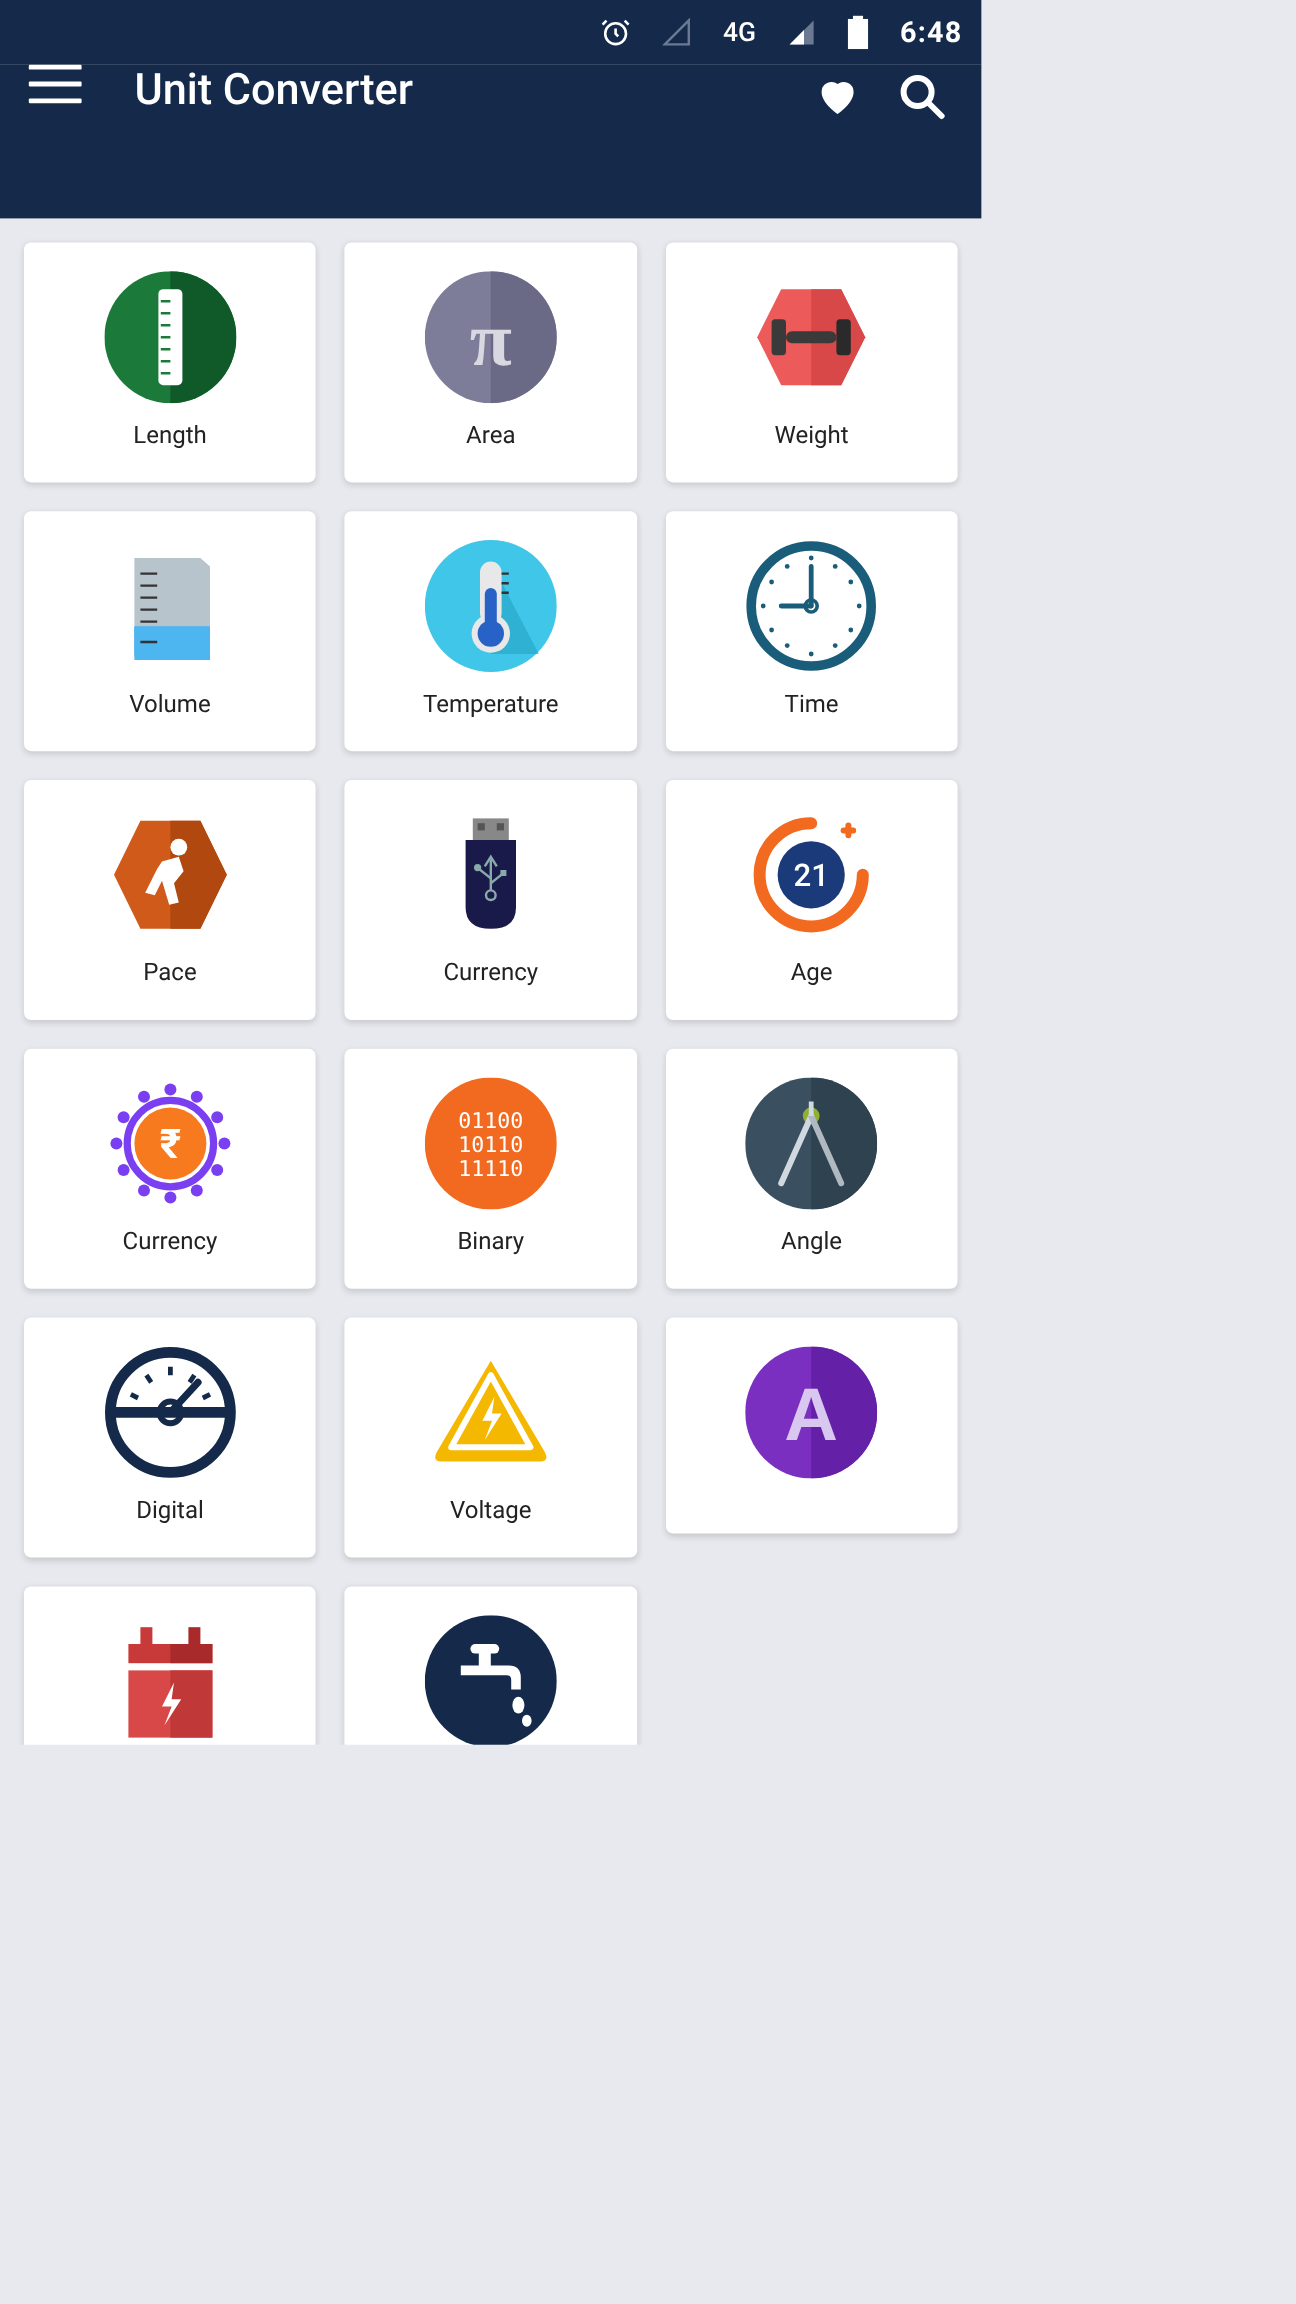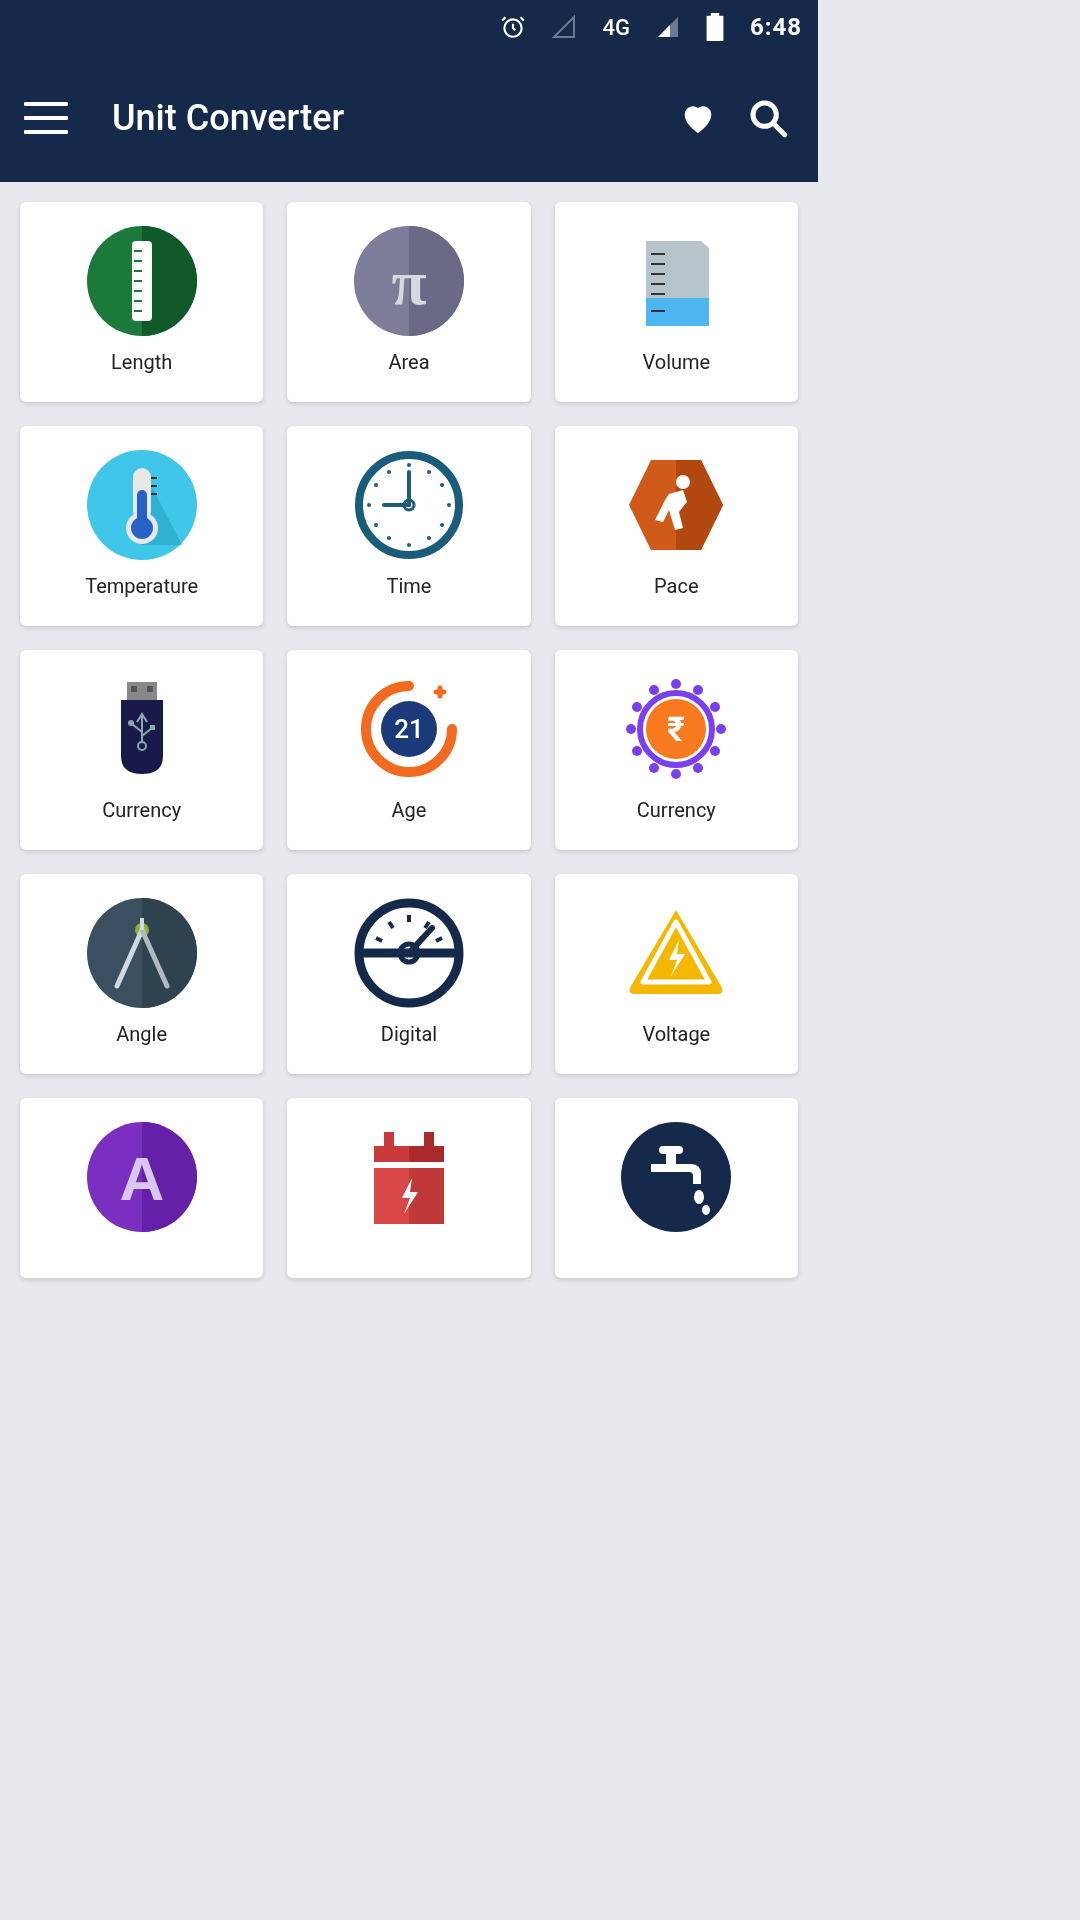--- a/index.html
+++ b/index.html
@@ -18,21 +18,21 @@
   font-size: 24px;
 }
 .statusbar .sb-item { display: inline-flex; align-items: center; }
 .statusbar .time { font-weight: 700; letter-spacing: 1px; }
 
 
 .appbar {
   height: 128px;
   background: #152a4a;
   display: flex;
-  align-items: center;
+  align-items: flex-start;
   padding: 0 24px;
   color: #fff;
 }
 .appbar .hamburger { width: 44px; height: 32px; display: flex; flex-direction: column; justify-content: space-between; }
 .appbar .hamburger span { display: block; height: 4px; background: #fff; border-radius: 1px; }
 .appbar .title { font-size: 36px; font-weight: 500; margin-left: 44px; flex: 1; }
 .appbar .action { width: 52px; height: 52px; display: flex; align-items: center; justify-content: center; margin-left: 18px; }
 
 
 .grid {
@@ -141,20 +141,32 @@
     <div class="icon-wrap">
       <svg width="110" height="110" viewBox="0 0 110 110">
         <circle cx="55" cy="55" r="55" fill="#7d7d99"></circle>
         <path d="M55 0 A55 55 0 0 1 55 110 Z" fill="#6a6a87"></path>
         <text x="55" y="78" font-size="64" font-family="serif" fill="#d8d8e0" text-anchor="middle" font-weight="bold">π</text>
       </svg>
     </div>
     <div class="card-label">Area</div>
   </div>
 
+  <div class="card">
+    <div class="icon-wrap">
+      <svg width="110" height="110" viewBox="0 0 110 110">
+        <polygon points="30,15 80,15 100,55 80,95 30,95 10,55" fill="#ec5a5a"></polygon>
+        <polygon points="55,15 80,15 100,55 80,95 55,95" fill="#d84848"></polygon>
+        <rect x="22" y="40" width="12" height="30" rx="3" fill="#3a3a3a"></rect>
+        <rect x="76" y="40" width="12" height="30" rx="3" fill="#2a2a2a"></rect>
+        <rect x="34" y="50" width="42" height="10" rx="5" fill="#3a3a3a"></rect>
+      </svg>
+    </div>
+    <div class="card-label">Weight</div>
+  </div>
 
   <div class="card">
     <div class="icon-wrap">
       <svg width="110" height="110" viewBox="0 0 110 110">
         <path d="M25 15 L80 15 L88 22 L88 95 Q88 100 83 100 L30 100 Q25 100 25 95 Z" fill="#b8c4cc"></path>
         <rect x="25" y="72" width="63" height="28" fill="#4db5f0"></rect>
         <path d="M25 95 Q25 100 30 100 L83 100 Q88 100 88 95 L88 72 L25 72 Z" fill="#4db5f0"></path>
         <line x1="30" y1="28" x2="44" y2="28" stroke="#333" stroke-width="2"></line>
         <line x1="30" y1="38" x2="44" y2="38" stroke="#333" stroke-width="2"></line>
         <line x1="30" y1="48" x2="44" y2="48" stroke="#333" stroke-width="2"></line>
@@ -269,20 +281,31 @@
             <circle cx="33" cy="16" r="5"></circle>
           </g>
         <circle cx="55" cy="55" r="36" fill="none" stroke="#7a3ff0" stroke-width="6"></circle>
         <circle cx="55" cy="55" r="30" fill="#f77a1f"></circle>
         <text x="55" y="67" font-size="34" fill="#fff" text-anchor="middle" font-weight="bold">₹</text>
       </svg>
     </div>
     <div class="card-label">Currency</div>
   </div>
 
+  <div class="card">
+    <div class="icon-wrap">
+      <svg width="110" height="110" viewBox="0 0 110 110">
+        <circle cx="55" cy="55" r="55" fill="#f16a1f"></circle>
+        <text x="55" y="42" font-size="18" fill="#fff" text-anchor="middle" font-family="monospace">01100</text>
+        <text x="55" y="62" font-size="18" fill="#fff" text-anchor="middle" font-family="monospace">10110</text>
+        <text x="55" y="82" font-size="18" fill="#fff" text-anchor="middle" font-family="monospace">11110</text>
+      </svg>
+    </div>
+    <div class="card-label">Binary</div>
+  </div>
 
   <div class="card">
     <div class="icon-wrap">
       <svg width="110" height="110" viewBox="0 0 110 110">
         <circle cx="55" cy="55" r="55" fill="#3a5060"></circle>
         <path d="M55 0 A55 55 0 0 1 55 110 Z" fill="#2e4250"></path>
         <circle cx="55" cy="32" r="7" fill="#8fb030"></circle>
         <line x1="55" y1="32" x2="30" y2="88" stroke="#d0d8e0" stroke-width="5" stroke-linecap="round"></line>
         <line x1="55" y1="32" x2="80" y2="88" stroke="#b0b8c0" stroke-width="5" stroke-linecap="round"></line>
         <line x1="55" y1="32" x2="55" y2="20" stroke="#d0d8e0" stroke-width="4"></line>

